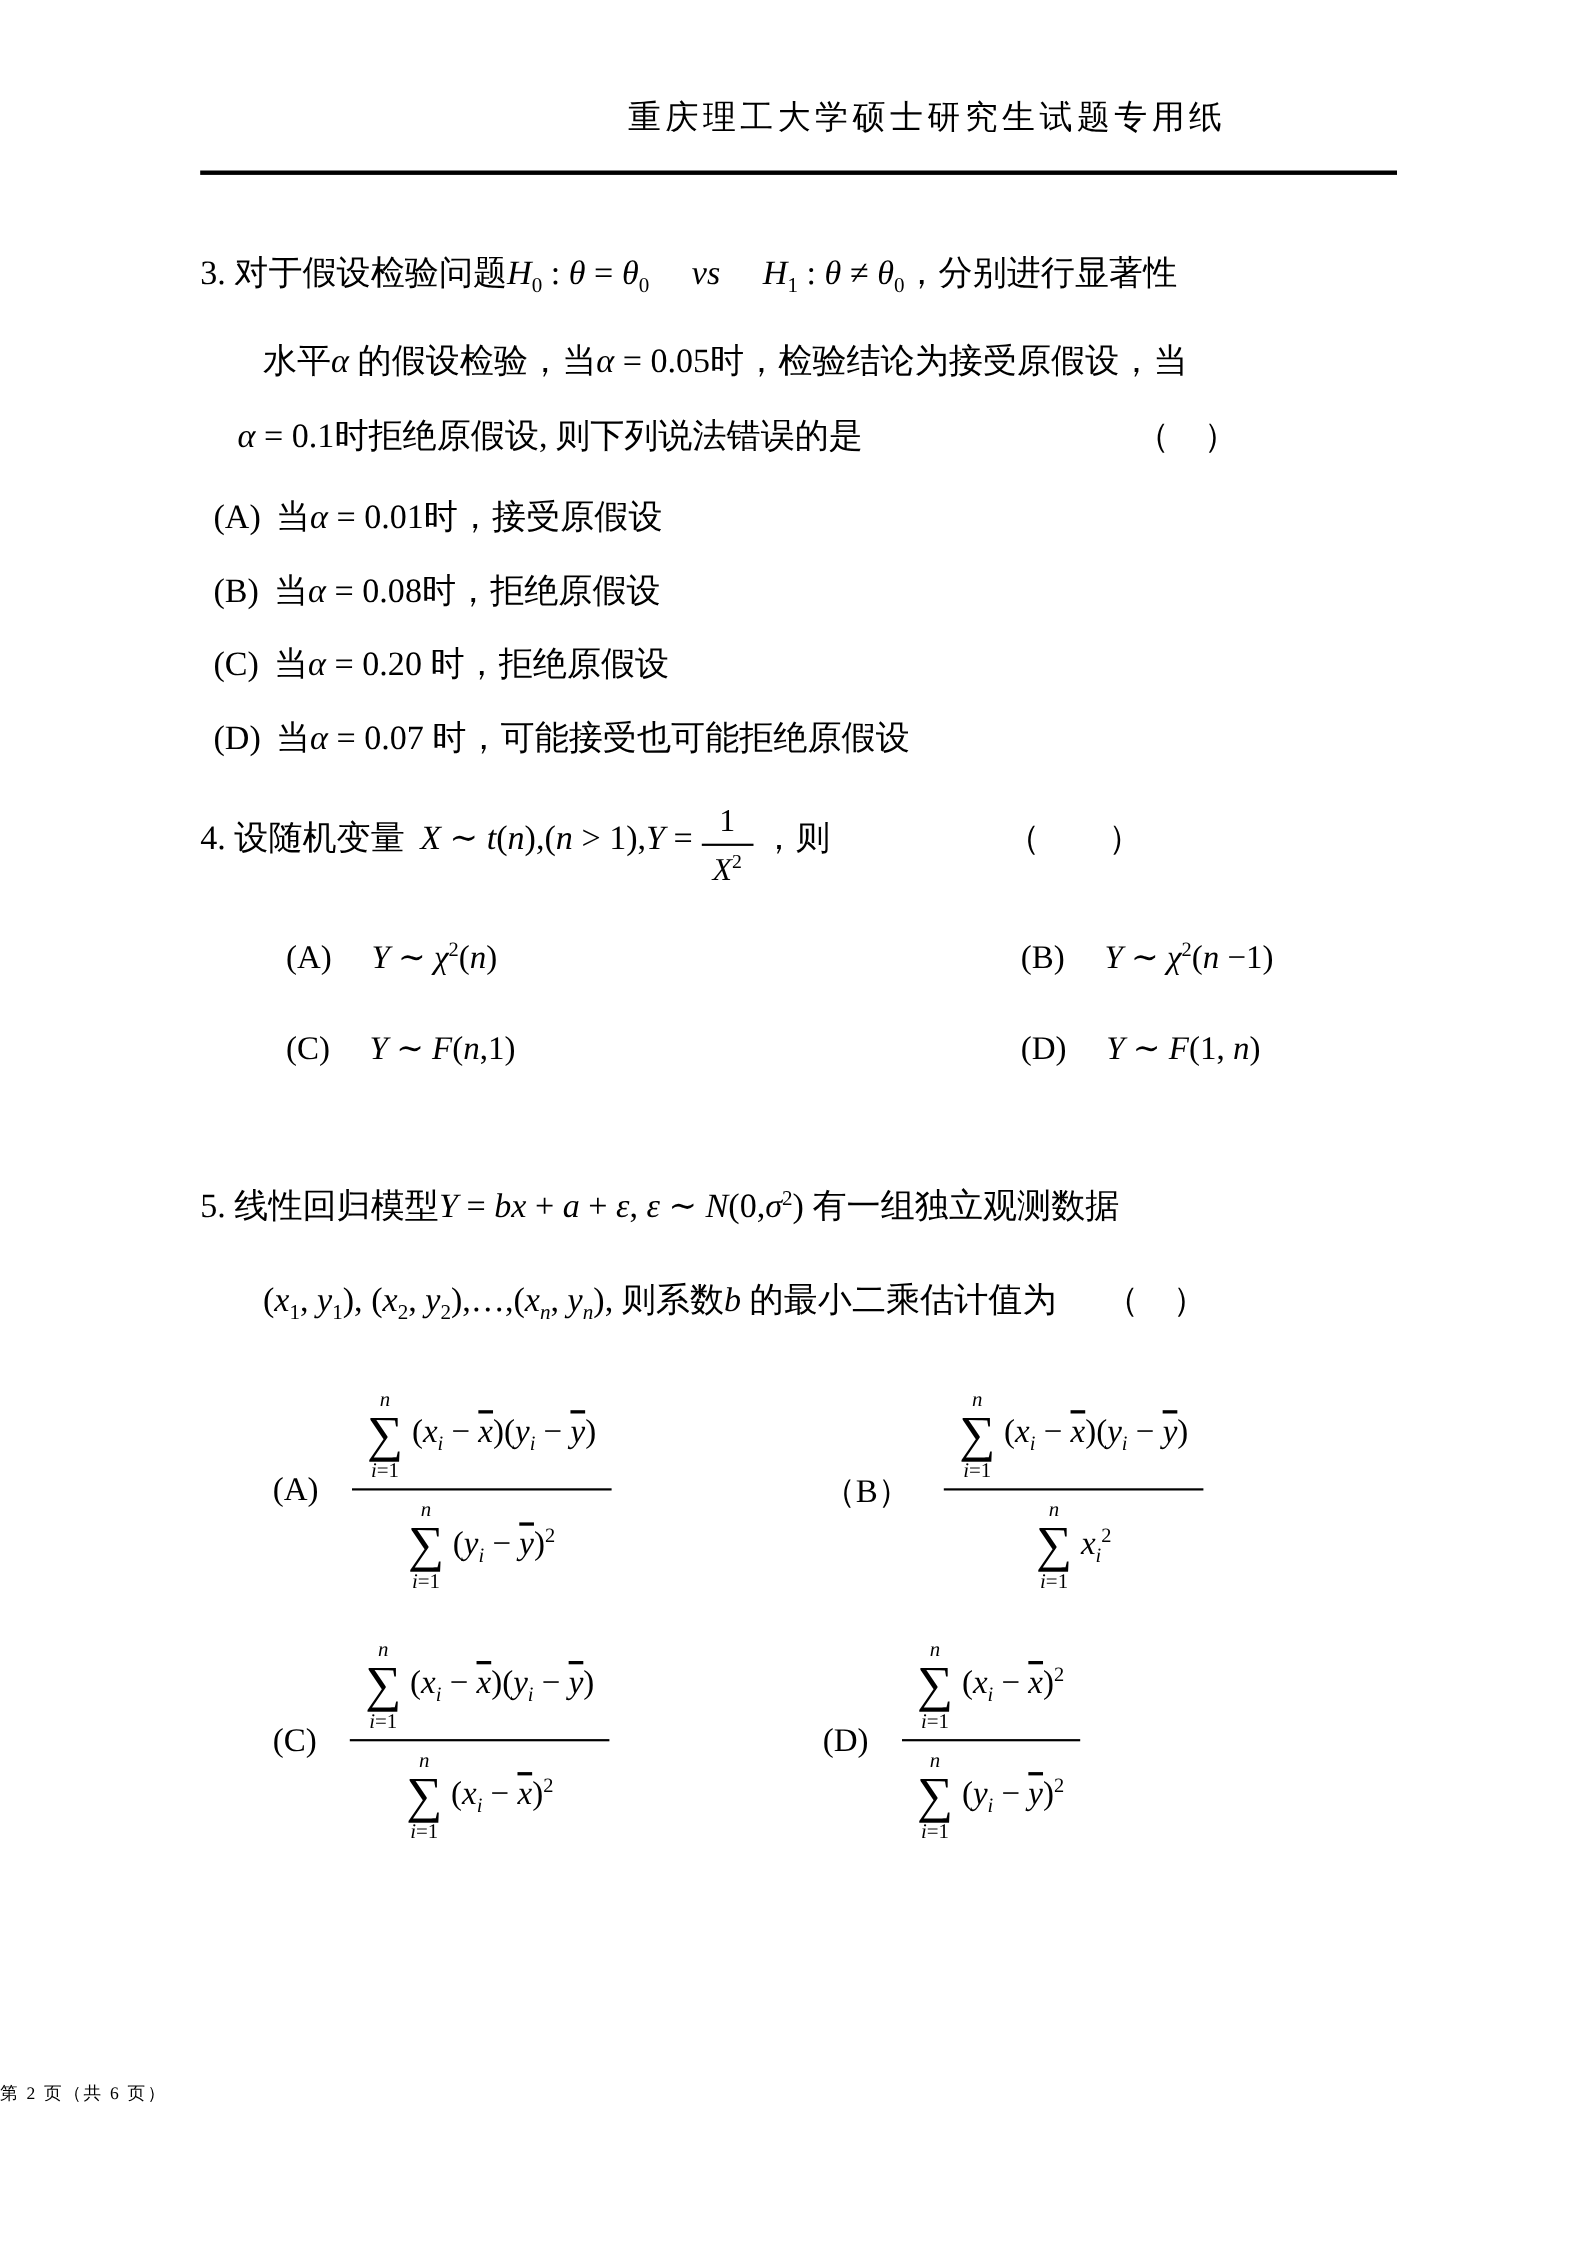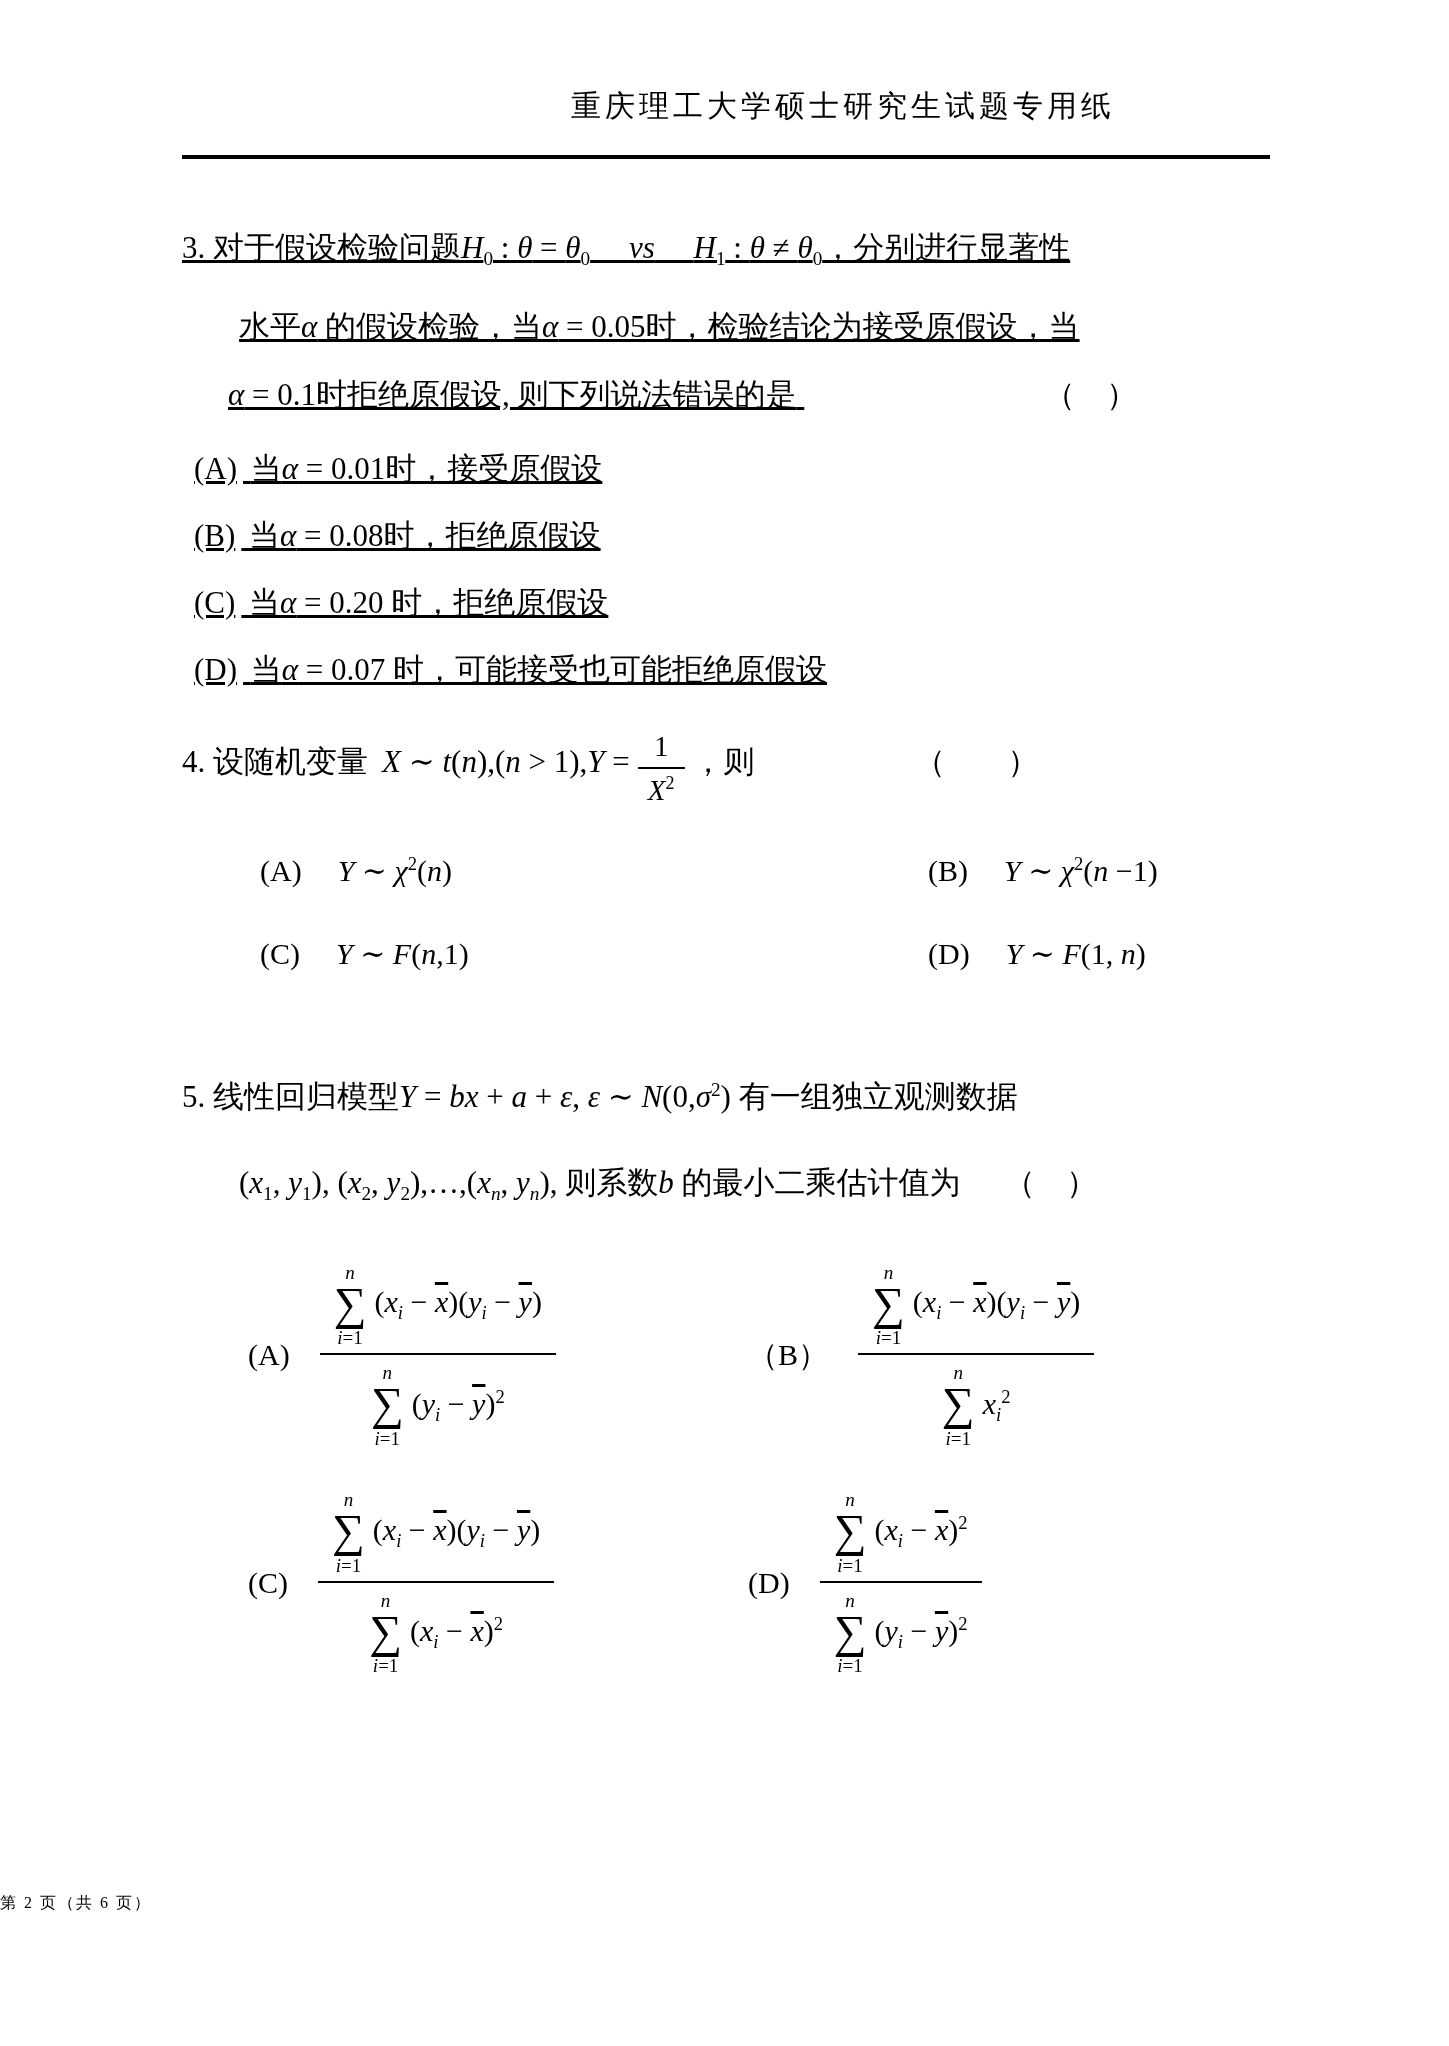--- a/index.html
+++ b/index.html
@@ -17,21 +17,21 @@
     font-size:30px; letter-spacing:4px; white-space:nowrap;
   }
   .header-rule {
     position:absolute; top:155px; left:182px; width:1088px; height:4px;
     background:#000;
   }
   
   .q { position:absolute; left:182px; width:1090px; font-size:31px; }
   .qline { line-height:68px; white-space:nowrap; }
   .indent1 { margin-left:57px; }
-  .indent2 { margin-left:46px; }
+  .indent2 { margin-left:34px; }
   .brackets { display:inline-block; }
   .bk-q3 { margin-left:240px; }
   .bk-q4 { margin-left:160px; }
   .bk-q5 { margin-left:36px; }
   
   .optlist { margin-top:6px; margin-left:12px; }
   .opt { line-height:67px; white-space:nowrap; }
   .optlabel { margin-right:6px; }
   
   .m sub, .m sup { font-size:0.62em; }
@@ -67,21 +67,21 @@
     display:flex; align-items:center; gap:8px;
     border-top:2px solid #000; padding:8px 14px 0;
     align-self:stretch; justify-content:center;
   }
   
   .footer {
     position:absolute; top:1893px; left:0; width:100%;
     text-align:left; font-size:16px; letter-spacing:2px;
   }
   
-  #q3 { top:214px;text-decoration:underline; }
+  #q3 { top:214px; }
   #q4 { top:728px; }
   #q5 { top:1056px; }
 </style>
 </head>
 <body>
 
 <div class="page">
 
   <div class="header-title">重庆理工大学硕士研究生试题专用纸</div>
   <div class="header-rule"></div>

